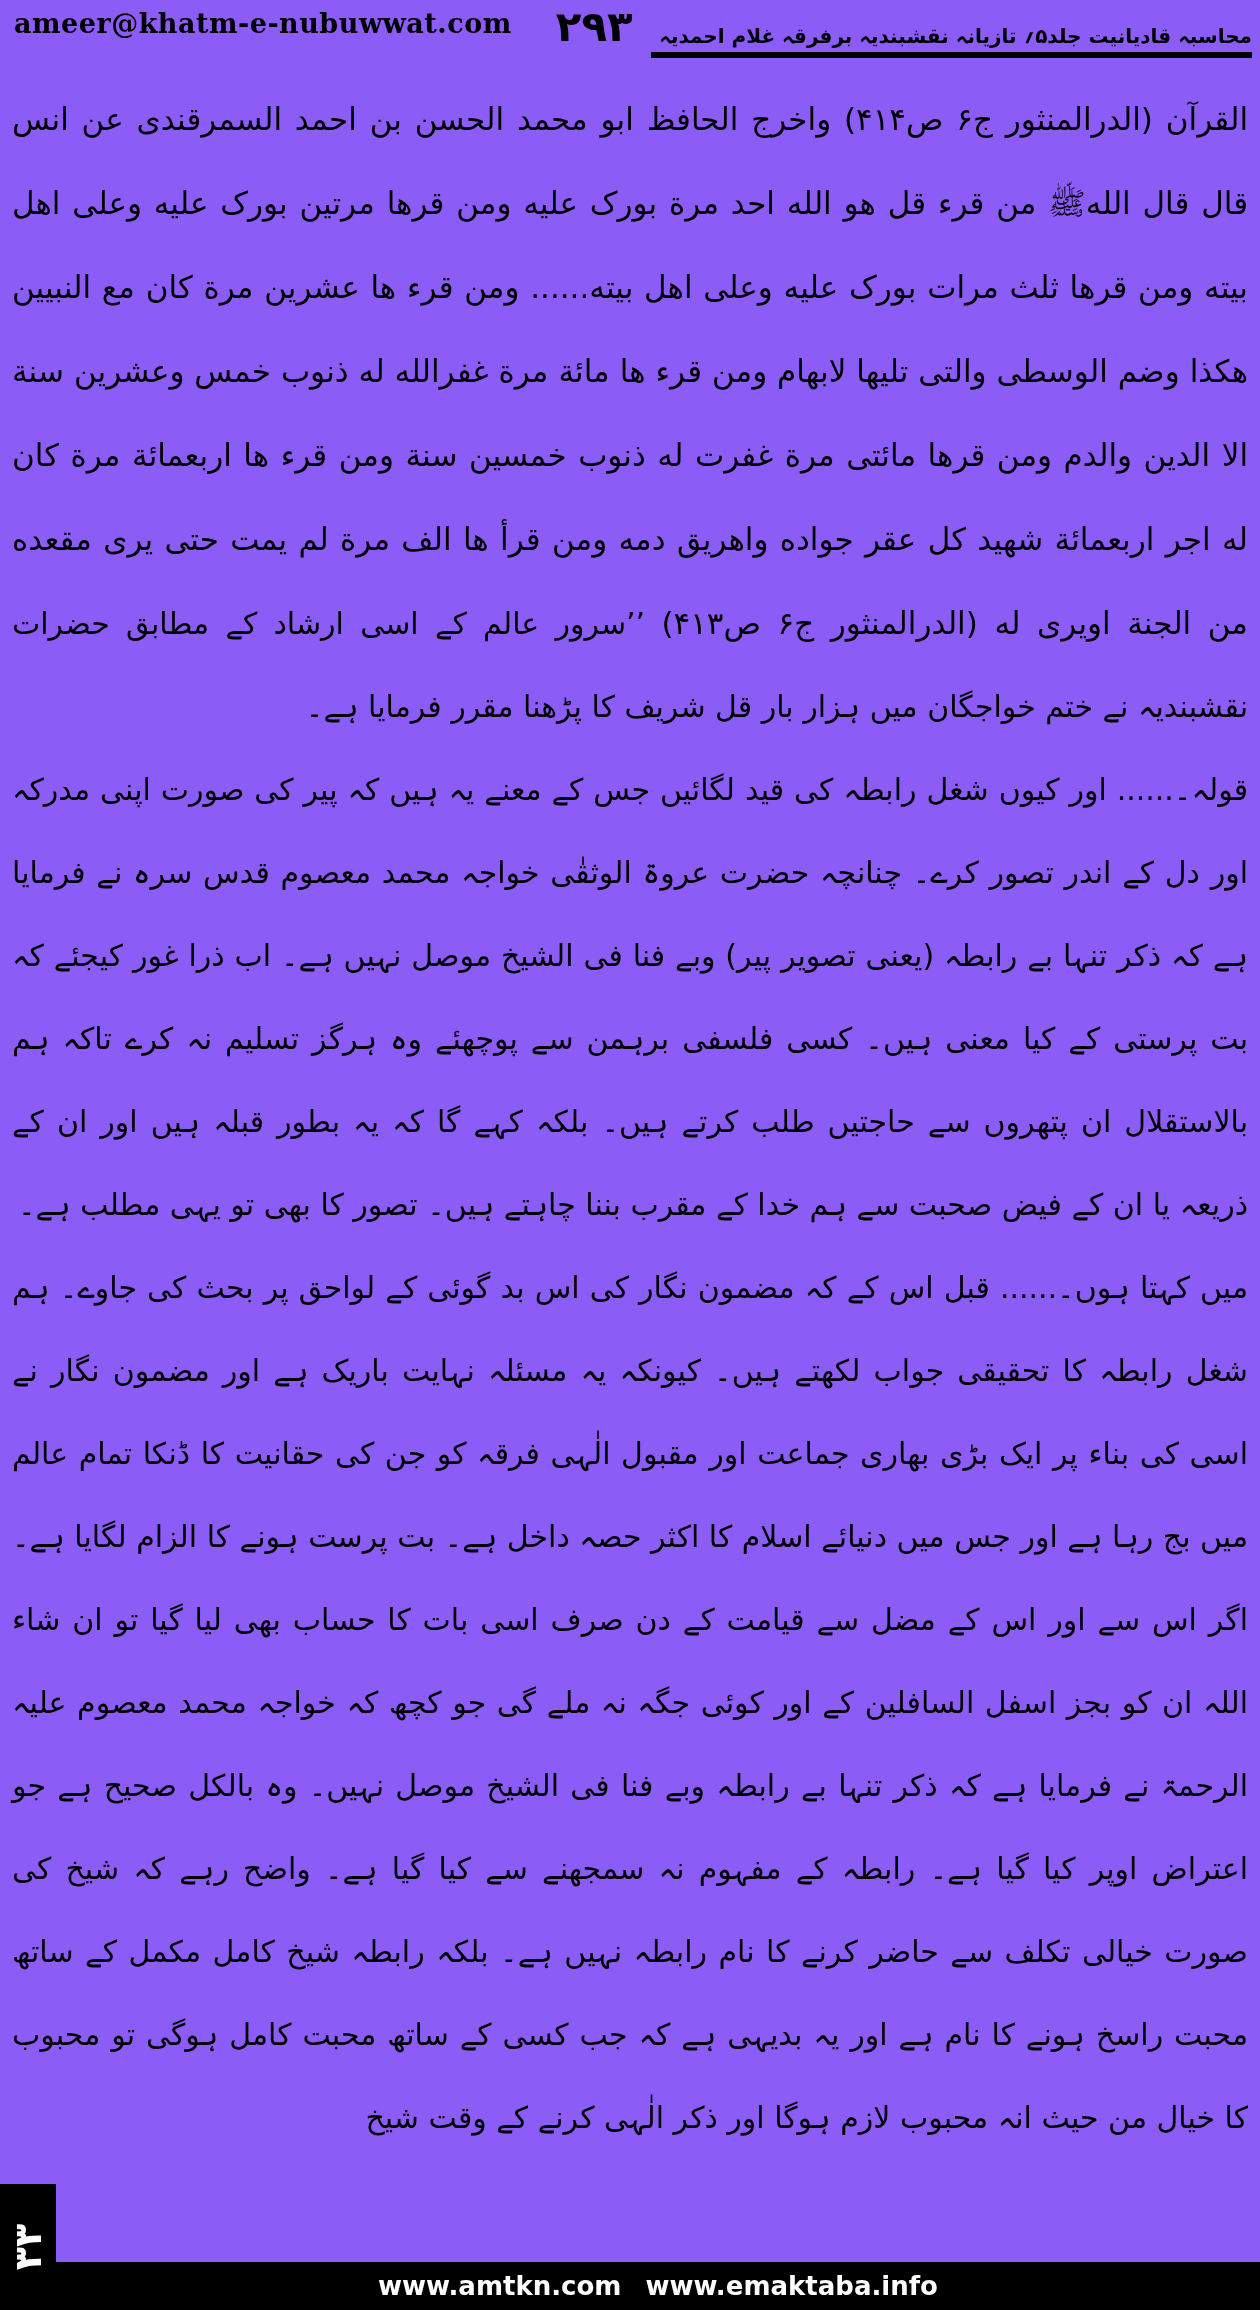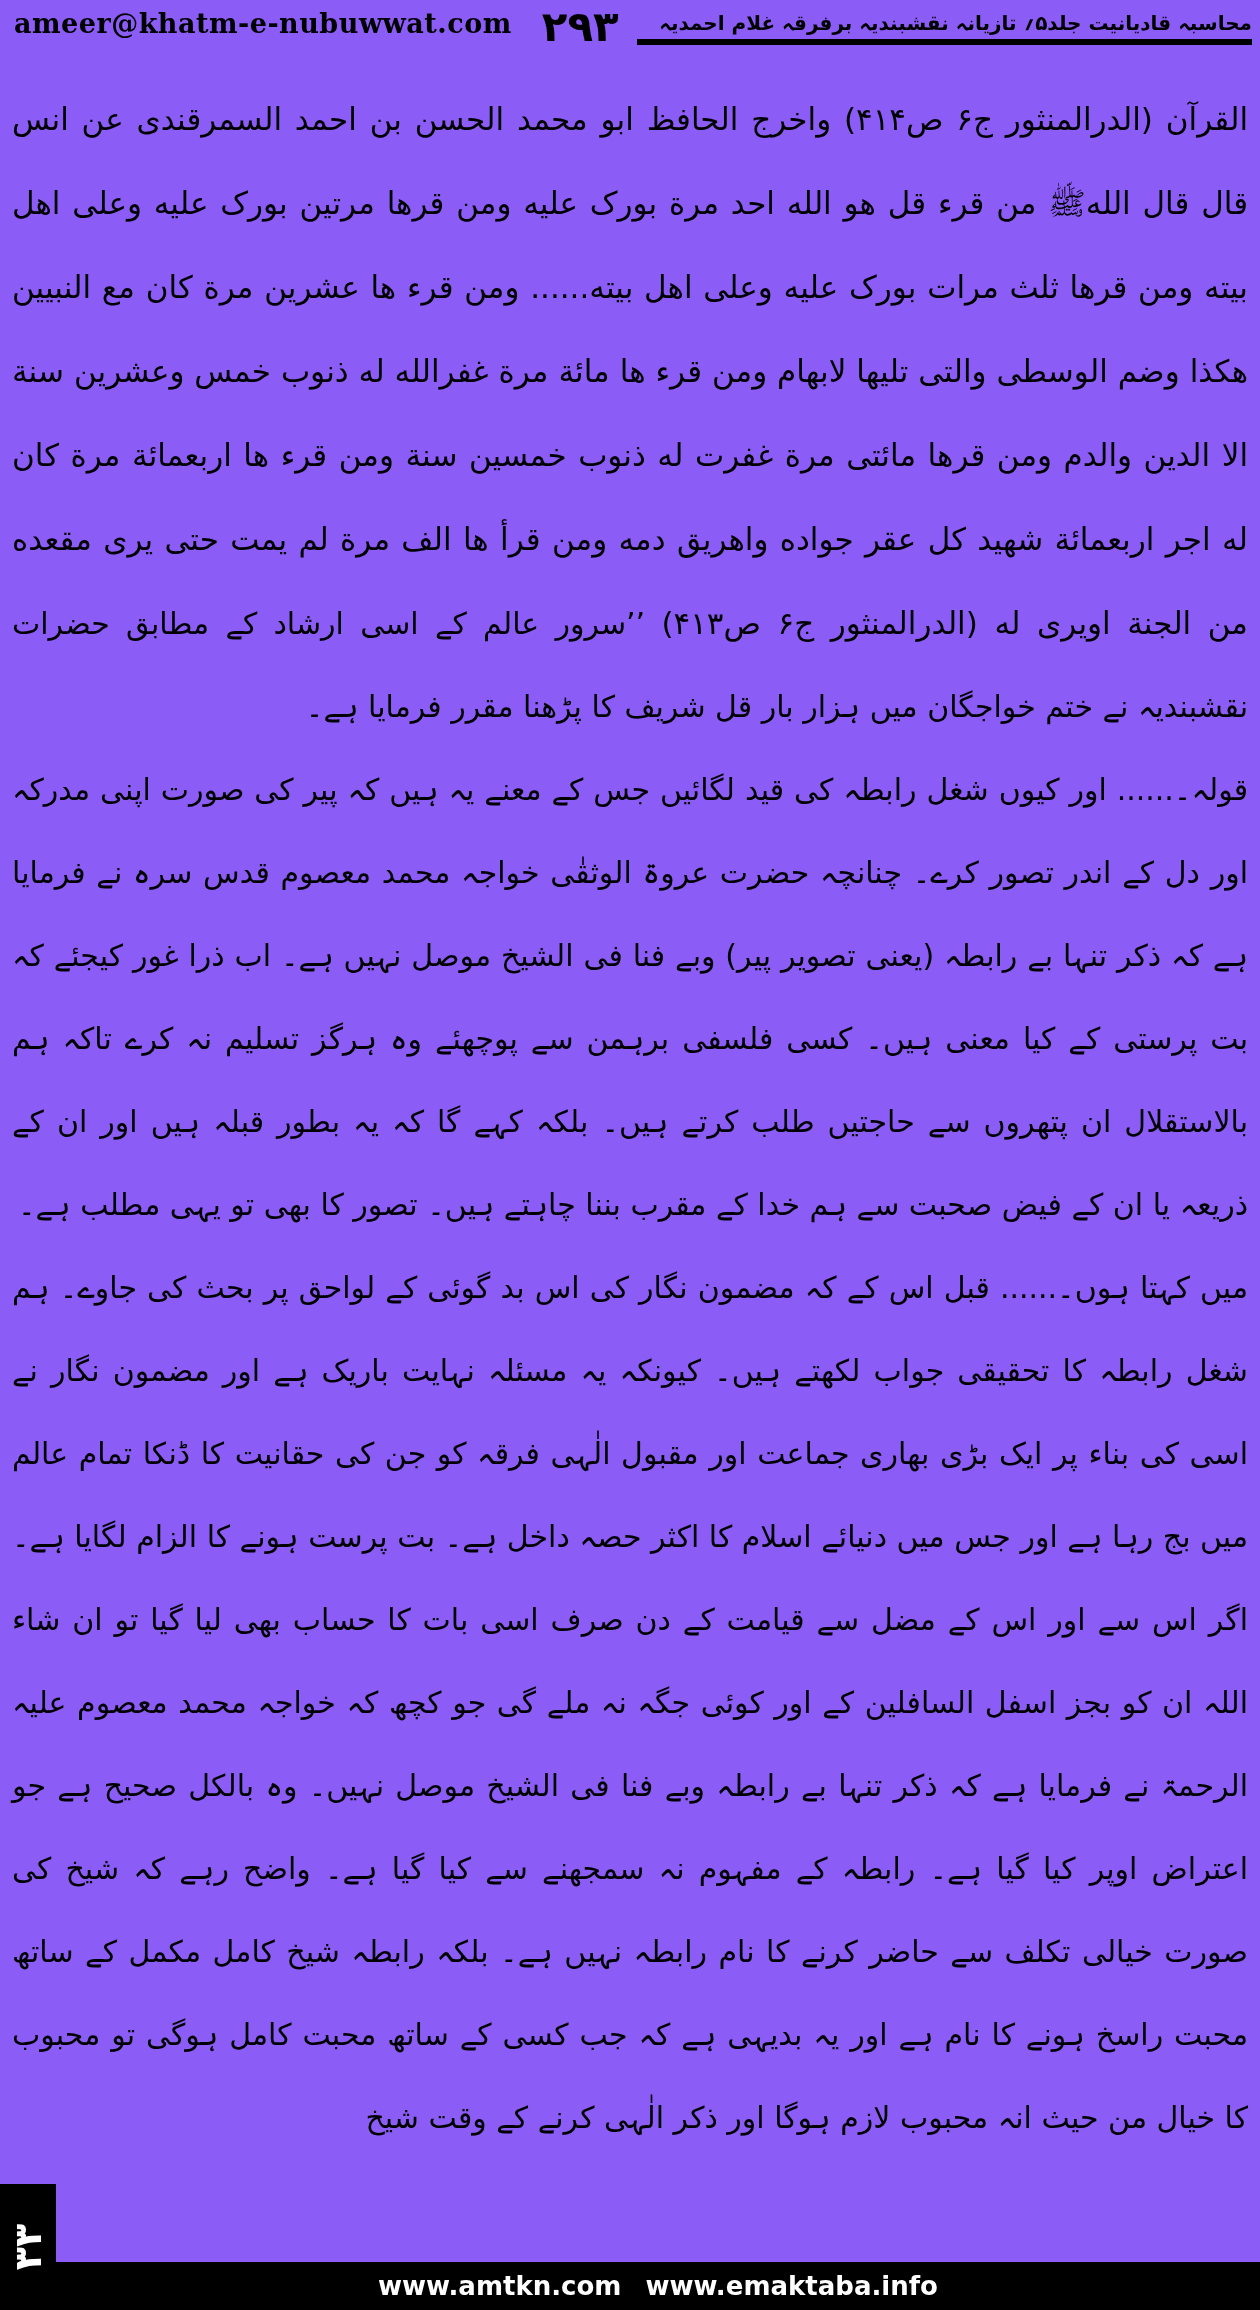--- a/index.html
+++ b/index.html
@@ -28,27 +28,27 @@
     font-weight:700;
     font-size:27px;
     letter-spacing:0.5px;
     white-space:nowrap;
     direction:ltr;
   }
   .page-num {
     font-weight:700;
     font-size:42px;
     line-height:1;
-    margin:-2px 18px 0 30px;
+    margin:-2px 18px 0 44px;
     white-space:nowrap;
   }
   .title-wrap {
     flex:1;
     direction:rtl;
-    margin-top:2px;
+    margin-top:15px;
   }
   .title {
     font-weight:700;
     font-size:20px;
     line-height:1.3;
     white-space:nowrap;
     overflow:hidden;
   }
   .title-bar {
     height:6px;

